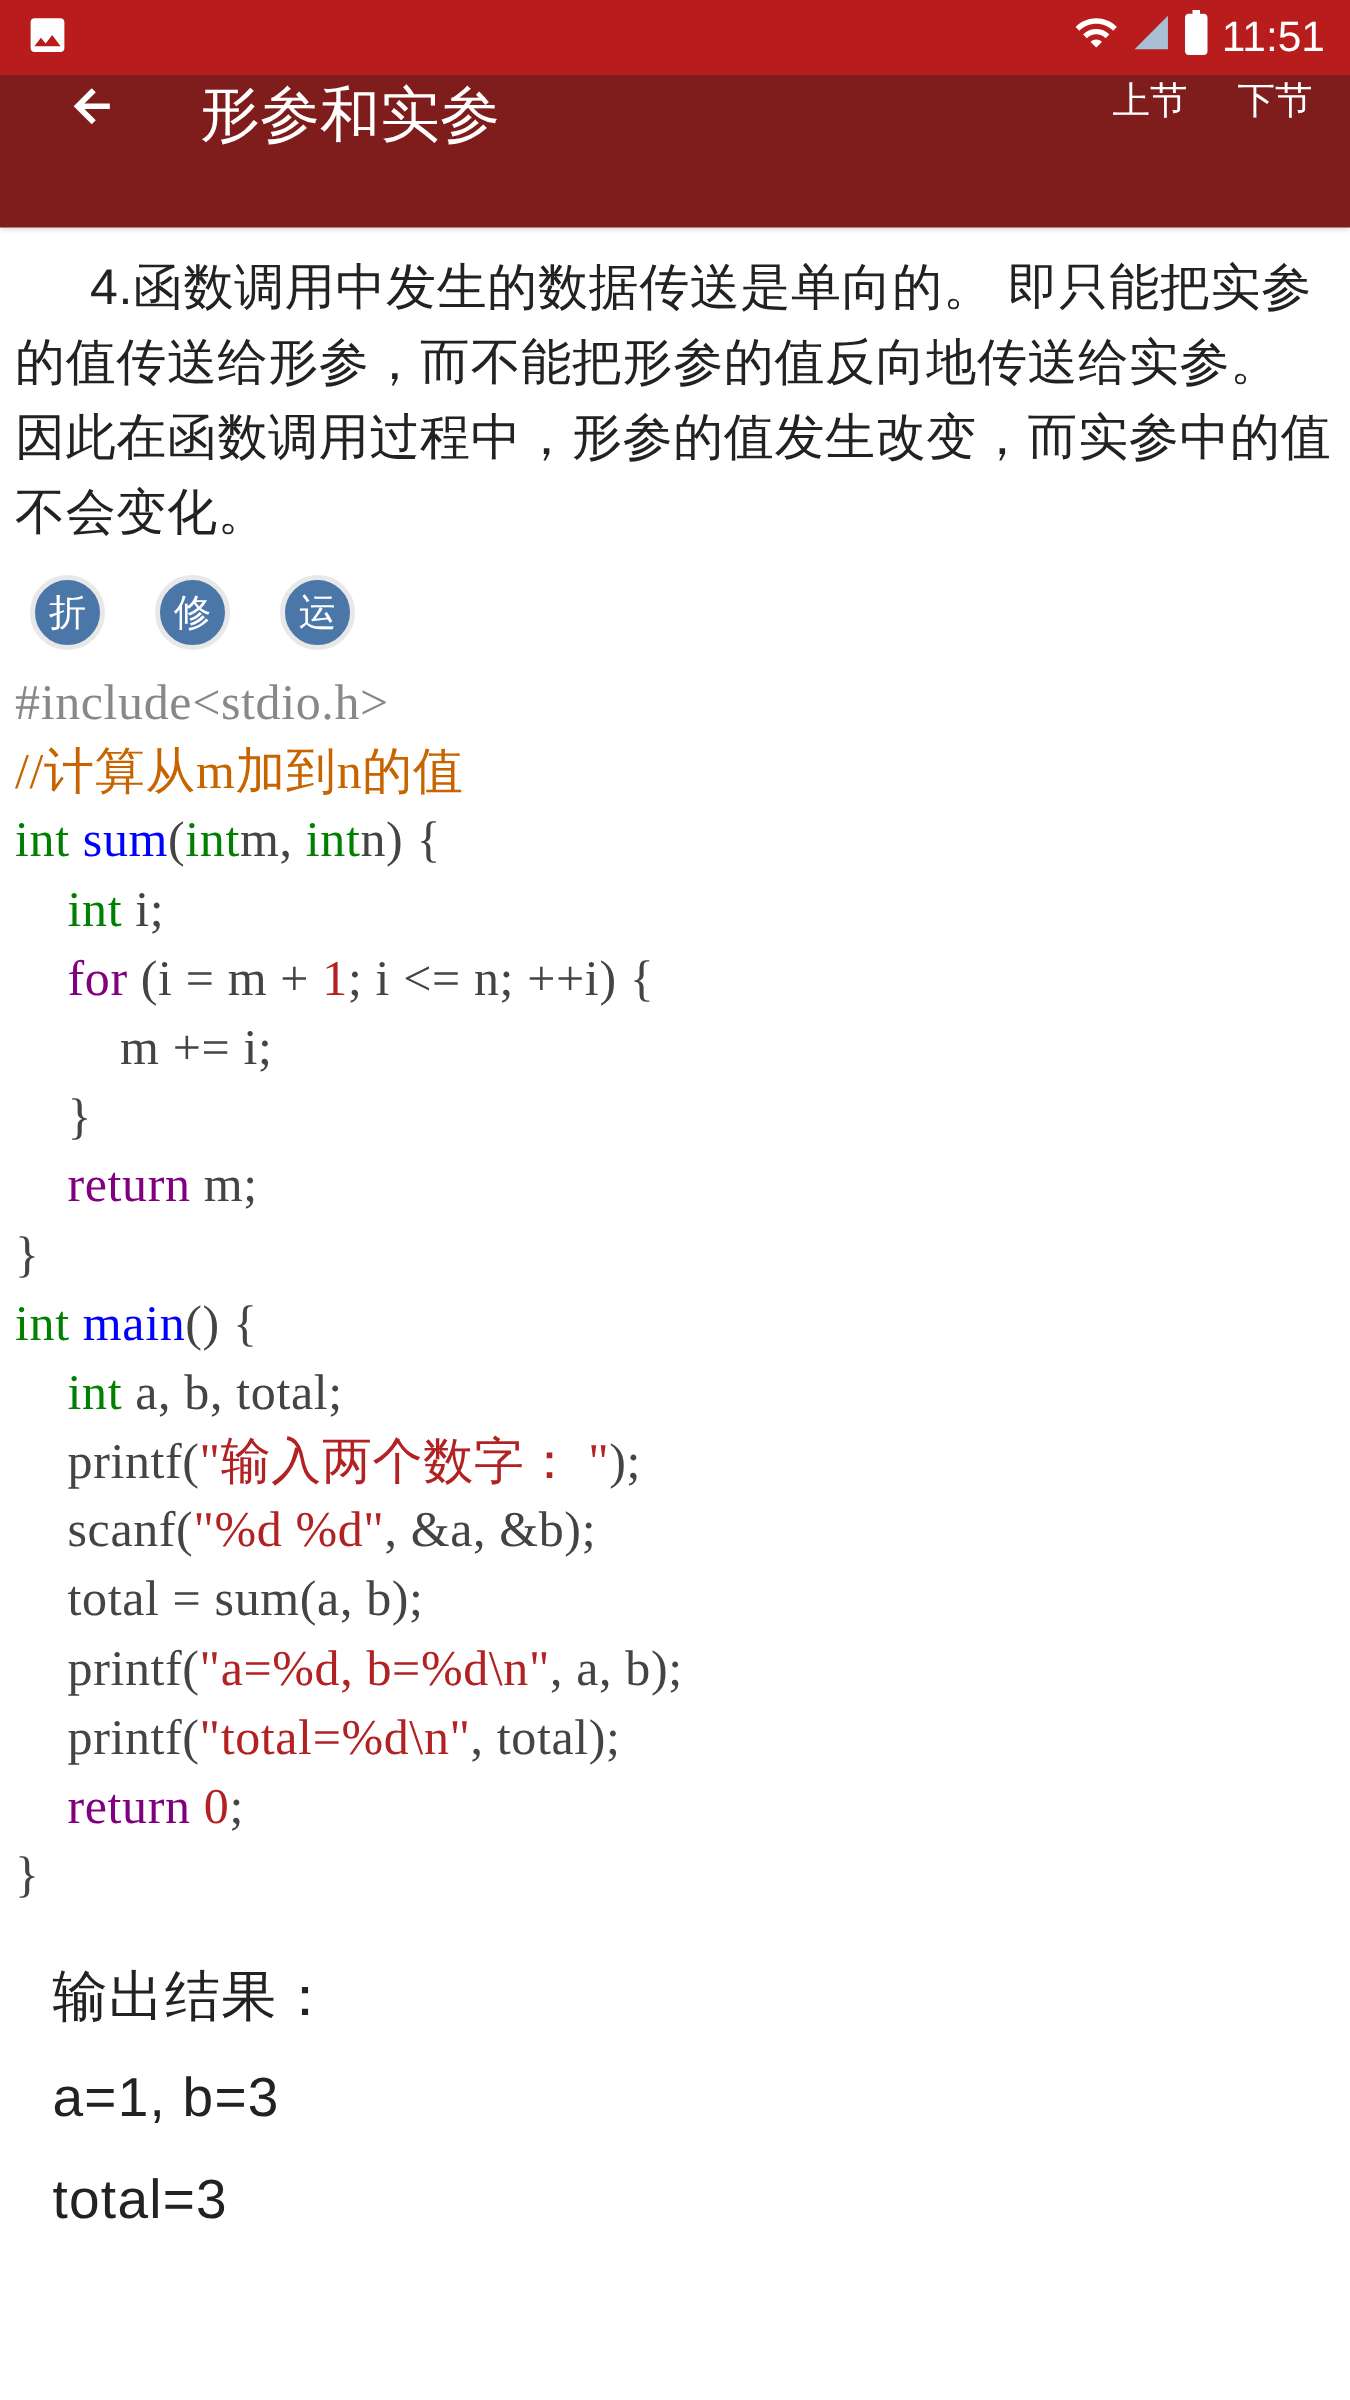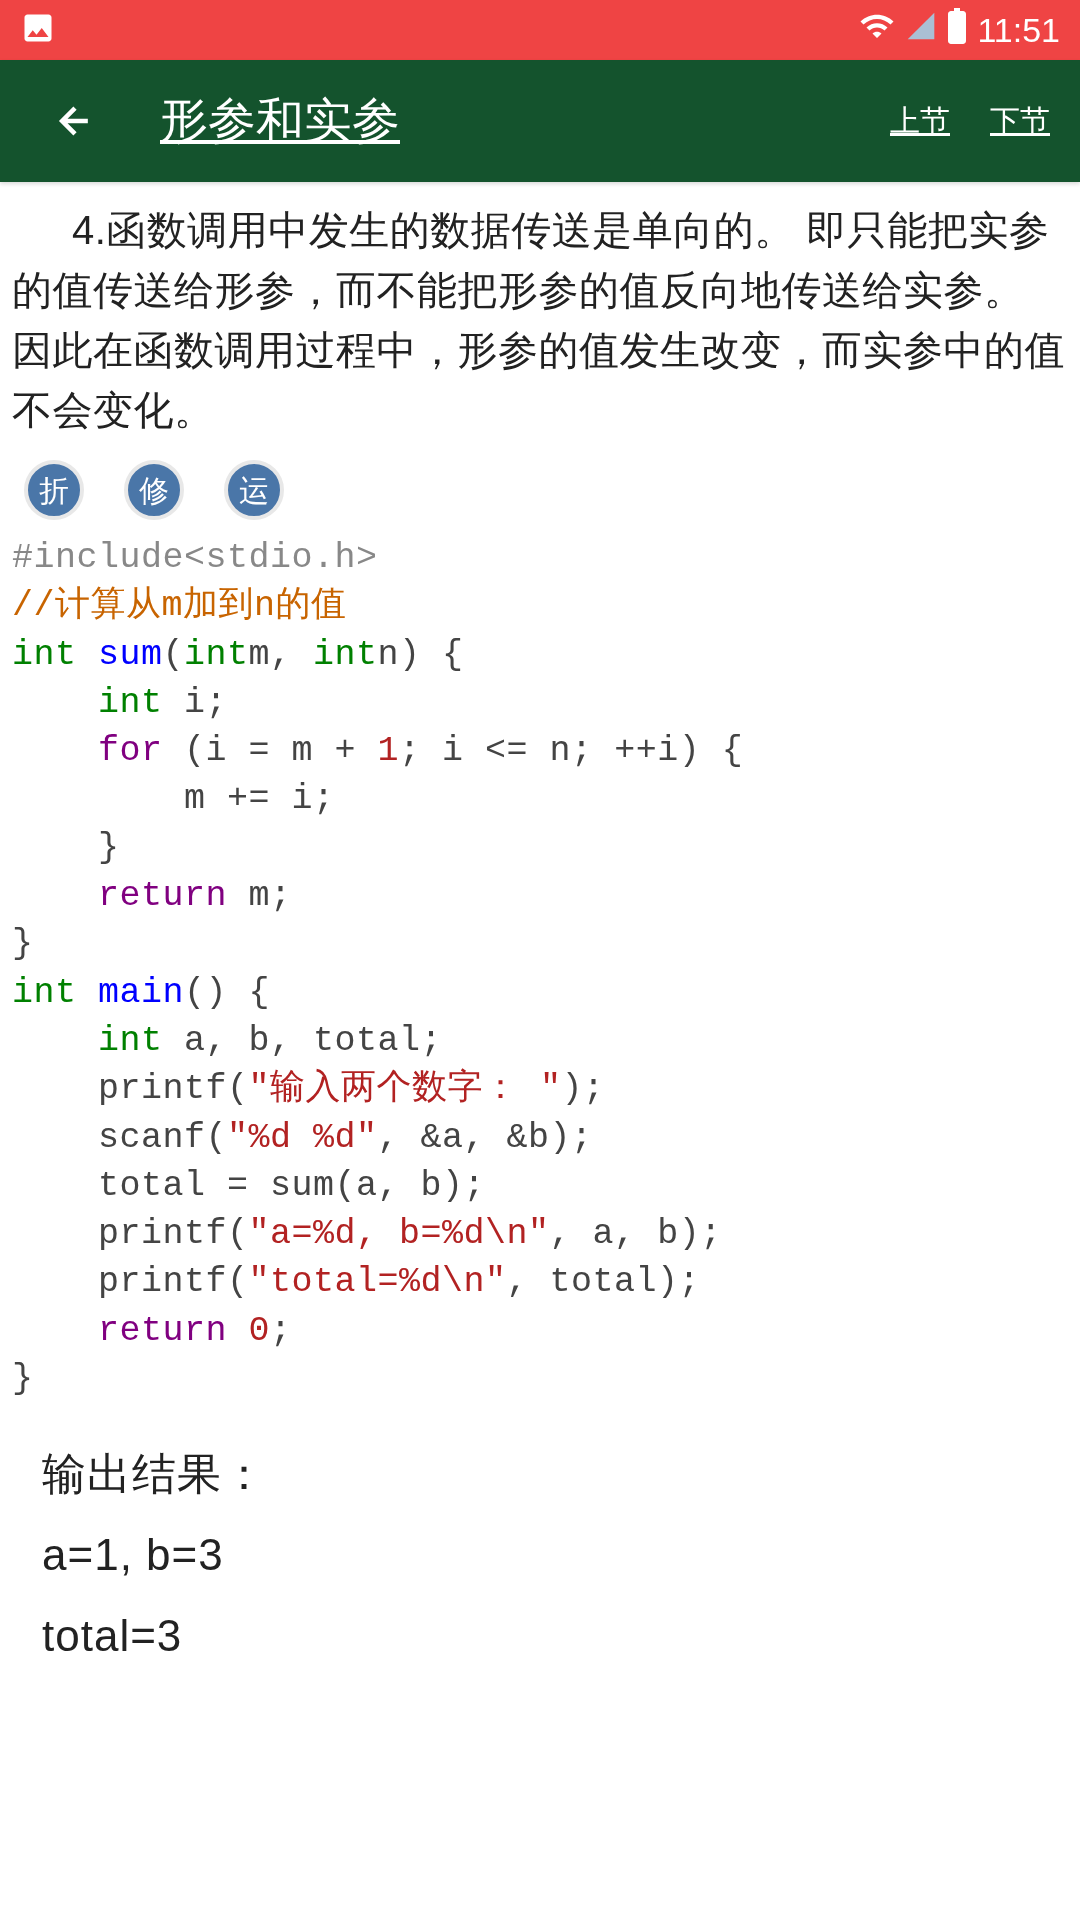--- a/index.html
+++ b/index.html
@@ -5,38 +5,37 @@
     * { margin: 0; padding: 0; box-sizing: border-box; }
     body {
       width: 1080px;
       height: 1920px;
       font-family: -apple-system, "Helvetica Neue", Arial, sans-serif;
       background: #ffffff;
       overflow: hidden;
     }
     .status-bar {
       height: 60px;
-      background: #ef4444;
+      background: #b91c1c;
       display: flex;
       align-items: center;
       justify-content: space-between;
       padding: 0 20px;
       color: #fff;
     }
     .status-left { display: flex; align-items: center; }
     .status-right { display: flex; align-items: center; gap: 10px; font-size: 34px; font-weight: 500; }
     .app-bar {
       height: 122px;
-      background: #14532d;
+      background: #7f1d1d;
       display: flex;
-      align-items: center;
+      align-items: flex-start;
       padding: 0 30px 0 50px;
       color: #fff;
       box-shadow: 0 2px 4px rgba(0,0,0,0.15);
-      text-decoration: underline;
     }
     .back-btn { width: 50px; height: 50px; display: flex; align-items: center; justify-content: center; margin-right: 60px; }
     .app-title { font-size: 48px; font-weight: 400; flex: 1; }
     .nav-btn { font-size: 30px; margin-left: 40px; }
     .content {
       padding: 18px 12px;
       font-size: 40px;
       line-height: 1.5;
       color: #222;
     }
@@ -52,22 +51,22 @@
       border-radius: 50%;
       background: #4a76a8;
       color: #fff;
       display: flex;
       align-items: center;
       justify-content: center;
       font-size: 30px;
       border: 4px solid #e8e8e8;
     }
     .code {
-      font-family: Liberation Mono, monospace;
-      font-size: 35px;
+      font-family: Liberation Serif, serif;
+      font-size: 40px;
       line-height: 1.38;
       white-space: pre;
       color: #444;
       letter-spacing: 0.5px;
     }
     .c-gray { color: #888; }
     .c-orange { color: #c86400; }
     .c-green { color: #008000; }
     .c-blue { color: #0000ff; }
     .c-purple { color: #800080; }

